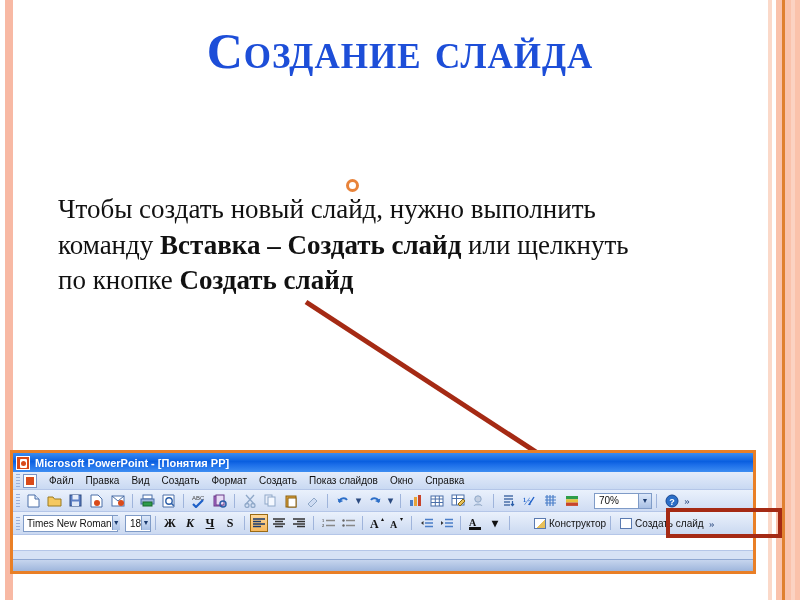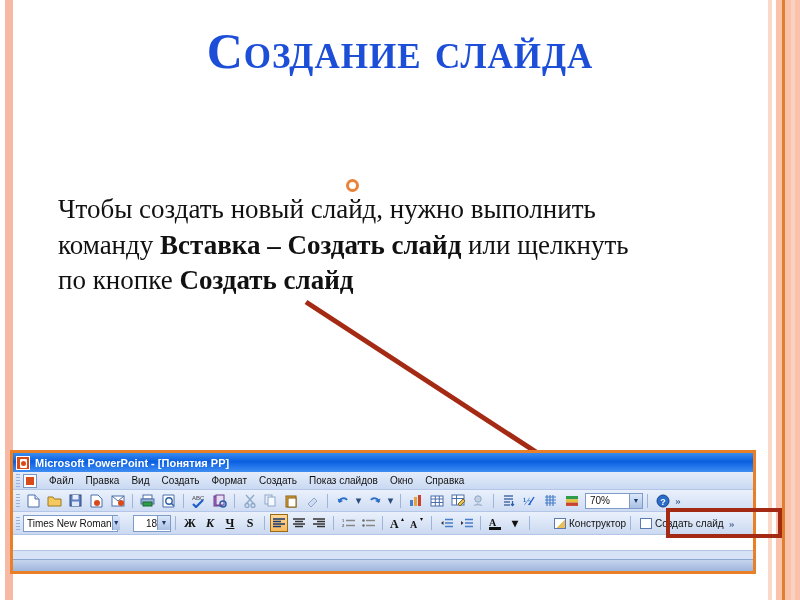--- a/index.html
+++ b/index.html
@@ -99,21 +99,21 @@
   .tbtn {
     width:19px; height:18px; margin:0 1px; flex:0 0 auto;
     display:flex; align-items:center; justify-content:center;
     font-size:11px; line-height:1; color:#2b4a80;
   }
   .sep { width:1px; height:14px; background:#9fb4db; margin:0 4px; flex:0 0 auto; }
 
   .zoombox {
     width:58px; height:16px; background:#fff; border:1px solid #7f9bc7;
     display:flex; align-items:center; justify-content:space-between;
-    margin-left:3px; flex:0 0 auto;
+    margin-left:12px; flex:0 0 auto;
   }
   .zoombox span {
     font-family:"Liberation Sans", sans-serif; font-size:10px; color:#111; padding-left:4px;
   }
   .zoom-arrow {
     width:13px; height:14px; background:linear-gradient(to bottom,#dce8fa,#a9c0e4);
     border-left:1px solid #7f9bc7; display:flex; align-items:center; justify-content:center;
     font-size:7px; color:#1a3a6e;
   }
 
@@ -123,22 +123,22 @@
     border-bottom:1px solid #b4c6e8; position:relative;
   }
   .fontbox {
     width:95px; height:17px; background:#fff; border:1px solid #7f9bc7;
     display:flex; align-items:center; justify-content:space-between; flex:0 0 auto;
   }
   .fontbox > span:first-child {
     font-family:"Liberation Sans", sans-serif; font-size:10px; color:#111; padding-left:3px; white-space:nowrap;
   }
   .sizebox {
-    width:38px; height:17px; background:#fff; border:1px solid #7f9bc7;
-    display:flex; align-items:center; justify-content:flex-end; margin-left:15px; flex:0 0 auto;
+    width:26px; height:17px; background:#fff; border:1px solid #7f9bc7;
+    display:flex; align-items:center; justify-content:flex-end; margin-left:7px; flex:0 0 auto;
   }
   .sizebox > span:first-child {
     font-family:"Liberation Sans", sans-serif; font-size:10px; color:#111; padding-left:4px;
   }
   .fbtn {
     min-width:18px; height:18px; margin:0 1px; flex:0 0 auto;
     display:flex; align-items:center; justify-content:center;
     font-family:"Liberation Serif", serif; font-size:12px; font-weight:bold; color:#111;
   }
   .fbtn.active {

